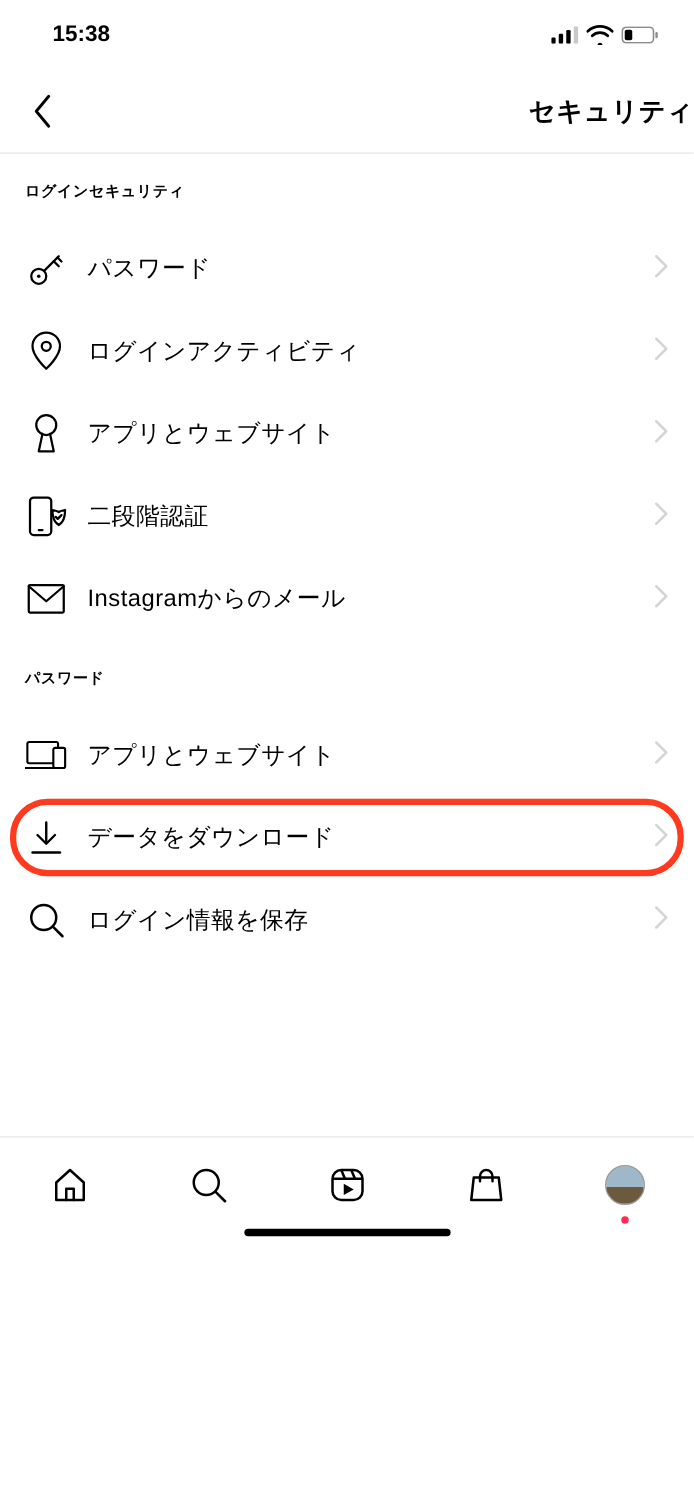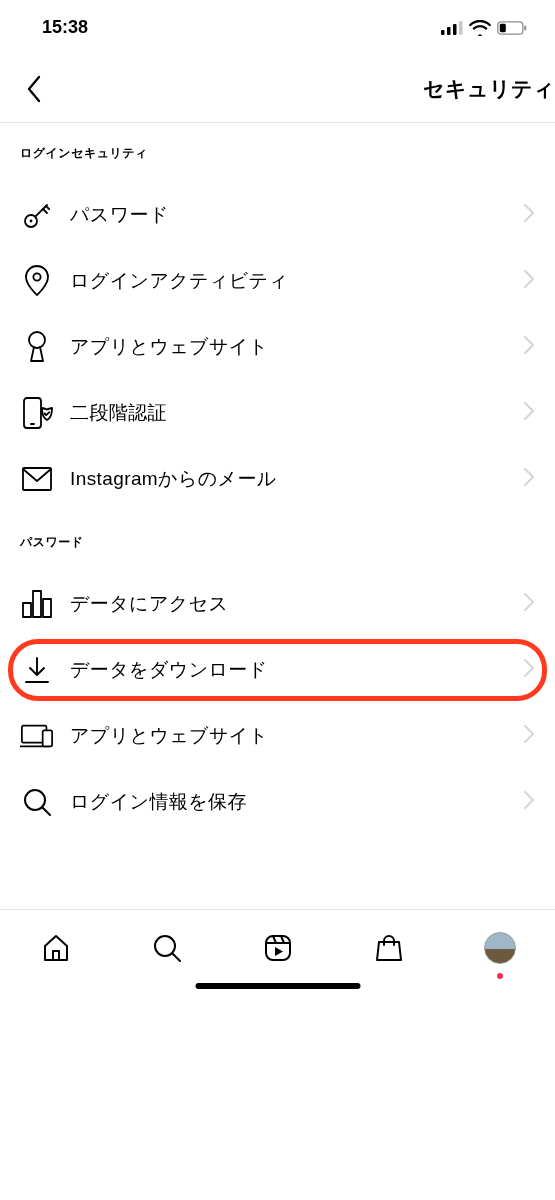--- a/index.html
+++ b/index.html
@@ -149,29 +149,30 @@
       <span class="label">Instagramからのメール</span>
       <span class="chev">
         <svg width="12" height="20" viewBox="0 0 12 20">
             <path d="M2 2 L10 10 L2 18" stroke="#888" stroke-width="2" fill="none" stroke-linecap="round" stroke-linejoin="round"></path>
           </svg>
       </span>
     </div>
 
     <div class="section-title">パスワード</div>
 
-    <div class="row">
-      <span class="icon-slot">
-        <svg width="32" height="30" viewBox="0 0 32 30" fill="none" stroke="#000" stroke-width="1.8" stroke-linejoin="round">
-          <rect x="2" y="14" width="8" height="14"></rect>
-          <rect x="12" y="2" width="8" height="26"></rect>
-          <rect x="22" y="10" width="8" height="18"></rect>
-        </svg>
-      </span>
-      <span class="label">データにアクセス</span>
+
+    <div class="row">
+      <span class="icon-slot">
+        <svg width="36" height="28" viewBox="0 0 36 28" fill="none" stroke="#000" stroke-width="1.8" stroke-linejoin="round" stroke-linecap="round">
+          <rect x="2" y="3" width="26" height="18" rx="1.5"></rect>
+          <line x1="0" y1="25" x2="30" y2="25"></line>
+          <rect x="24" y="8" width="10" height="17" rx="1.5" fill="#fff"></rect>
+        </svg>
+      </span>
+      <span class="label">アプリとウェブサイト</span>
       <span class="chev">
         <svg width="12" height="20" viewBox="0 0 12 20">
             <path d="M2 2 L10 10 L2 18" stroke="#888" stroke-width="2" fill="none" stroke-linecap="round" stroke-linejoin="round"></path>
           </svg>
       </span>
     </div>
 
     <div class="row">
       <span class="icon-slot">
         <svg width="30" height="30" viewBox="0 0 30 30" fill="none" stroke="#000" stroke-width="1.9" stroke-linecap="round" stroke-linejoin="round">
@@ -180,36 +181,20 @@
           <line x1="4" y1="27" x2="26" y2="27"></line>
         </svg>
       </span>
       <span class="label">データをダウンロード</span>
       <span class="chev">
         <svg width="12" height="20" viewBox="0 0 12 20">
             <path d="M2 2 L10 10 L2 18" stroke="#888" stroke-width="2" fill="none" stroke-linecap="round" stroke-linejoin="round"></path>
           </svg>
       </span>
       <div class="highlight-ring"></div>
-    </div>
-
-    <div class="row">
-      <span class="icon-slot">
-        <svg width="36" height="28" viewBox="0 0 36 28" fill="none" stroke="#000" stroke-width="1.8" stroke-linejoin="round" stroke-linecap="round">
-          <rect x="2" y="3" width="26" height="18" rx="1.5"></rect>
-          <line x1="0" y1="25" x2="30" y2="25"></line>
-          <rect x="24" y="8" width="10" height="17" rx="1.5" fill="#fff"></rect>
-        </svg>
-      </span>
-      <span class="label">アプリとウェブサイト</span>
-      <span class="chev">
-        <svg width="12" height="20" viewBox="0 0 12 20">
-            <path d="M2 2 L10 10 L2 18" stroke="#888" stroke-width="2" fill="none" stroke-linecap="round" stroke-linejoin="round"></path>
-          </svg>
-      </span>
     </div>
 
     <div class="row">
       <span class="icon-slot">
         <svg width="30" height="30" viewBox="0 0 30 30" fill="none" stroke="#000" stroke-width="2" stroke-linecap="round">
           <circle cx="13" cy="13" r="10"></circle>
           <line x1="20.5" y1="20.5" x2="28" y2="28"></line>
         </svg>
       </span>
       <span class="label">ログイン情報を保存</span>

